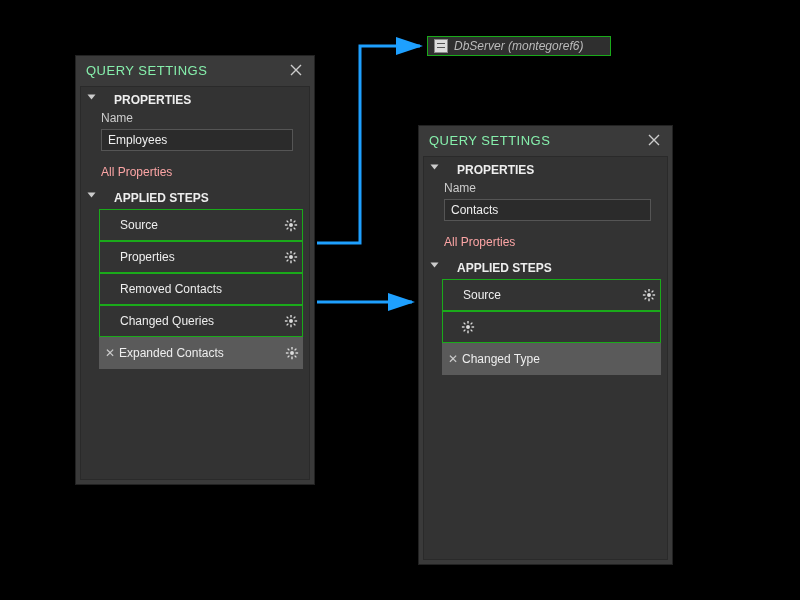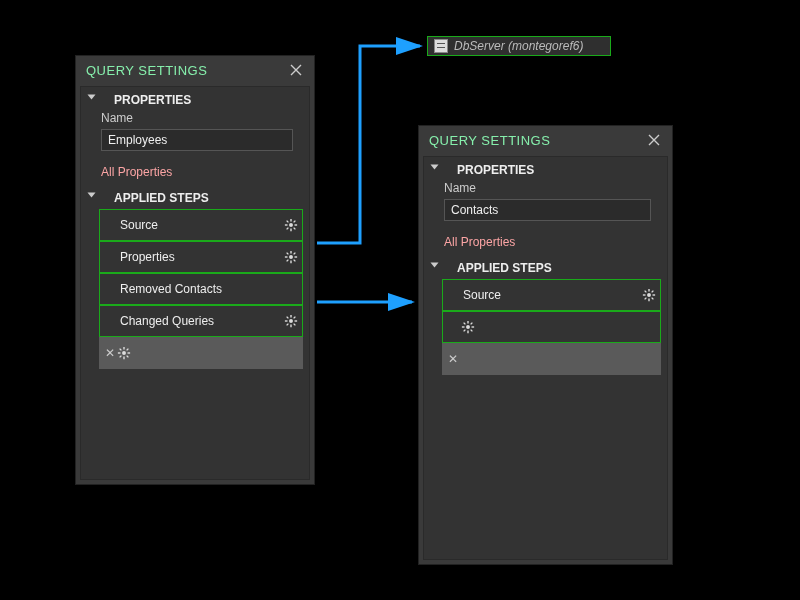--- a/index.html
+++ b/index.html
@@ -250,20 +250,21 @@
                 <line x1="12" y1="8" x2="15" y2="8"></line>
                 <line x1="3" y1="3" x2="5" y2="5"></line>
                 <line x1="11" y1="11" x2="13" y2="13"></line>
                 <line x1="13" y1="3" x2="11" y2="5"></line>
                 <line x1="5" y1="11" x2="3" y2="13"></line>
               </g>
             </svg></span>
         </div>
         <div class="step sel">
           <span class="del">✕</span>
+          <span class="lbl">Expanded Contacts</span>
           <span class="gear"><svg viewBox="0 0 16 16" width="14" height="14">
               <circle cx="8" cy="8" r="2.2" fill="#ddd"></circle>
               <g stroke="#ddd" stroke-width="1.6">
                 <line x1="8" y1="1" x2="8" y2="4"></line>
                 <line x1="8" y1="12" x2="8" y2="15"></line>
                 <line x1="1" y1="8" x2="4" y2="8"></line>
                 <line x1="12" y1="8" x2="15" y2="8"></line>
                 <line x1="3" y1="3" x2="5" y2="5"></line>
                 <line x1="11" y1="11" x2="13" y2="13"></line>
                 <line x1="13" y1="3" x2="11" y2="5"></line>
@@ -326,20 +327,21 @@
                 <line x1="12" y1="8" x2="15" y2="8"></line>
                 <line x1="3" y1="3" x2="5" y2="5"></line>
                 <line x1="11" y1="11" x2="13" y2="13"></line>
                 <line x1="13" y1="3" x2="11" y2="5"></line>
                 <line x1="5" y1="11" x2="3" y2="13"></line>
               </g>
             </svg></span>
         </div>
         <div class="step sel">
           <span class="del">✕</span>
+          <span class="lbl">Changed Type</span>
           <span class="gear hidden"><svg viewBox="0 0 16 16" width="14" height="14">
               <circle cx="8" cy="8" r="2.2" fill="#ddd"></circle>
               <g stroke="#ddd" stroke-width="1.6">
                 <line x1="8" y1="1" x2="8" y2="4"></line>
                 <line x1="8" y1="12" x2="8" y2="15"></line>
                 <line x1="1" y1="8" x2="4" y2="8"></line>
                 <line x1="12" y1="8" x2="15" y2="8"></line>
                 <line x1="3" y1="3" x2="5" y2="5"></line>
                 <line x1="11" y1="11" x2="13" y2="13"></line>
                 <line x1="13" y1="3" x2="11" y2="5"></line>

